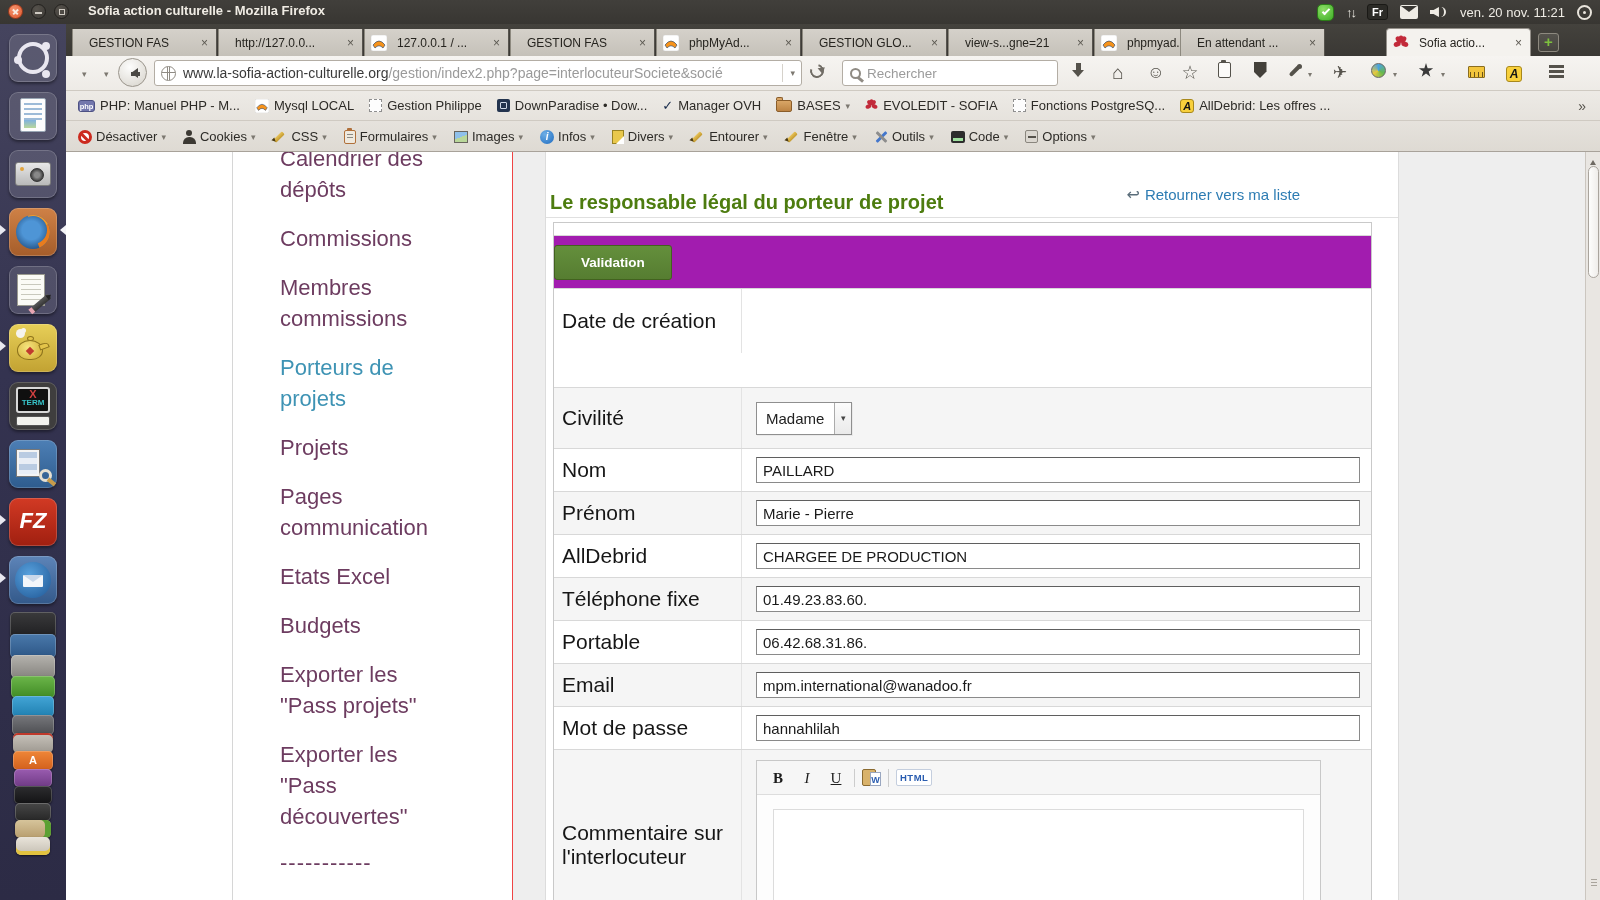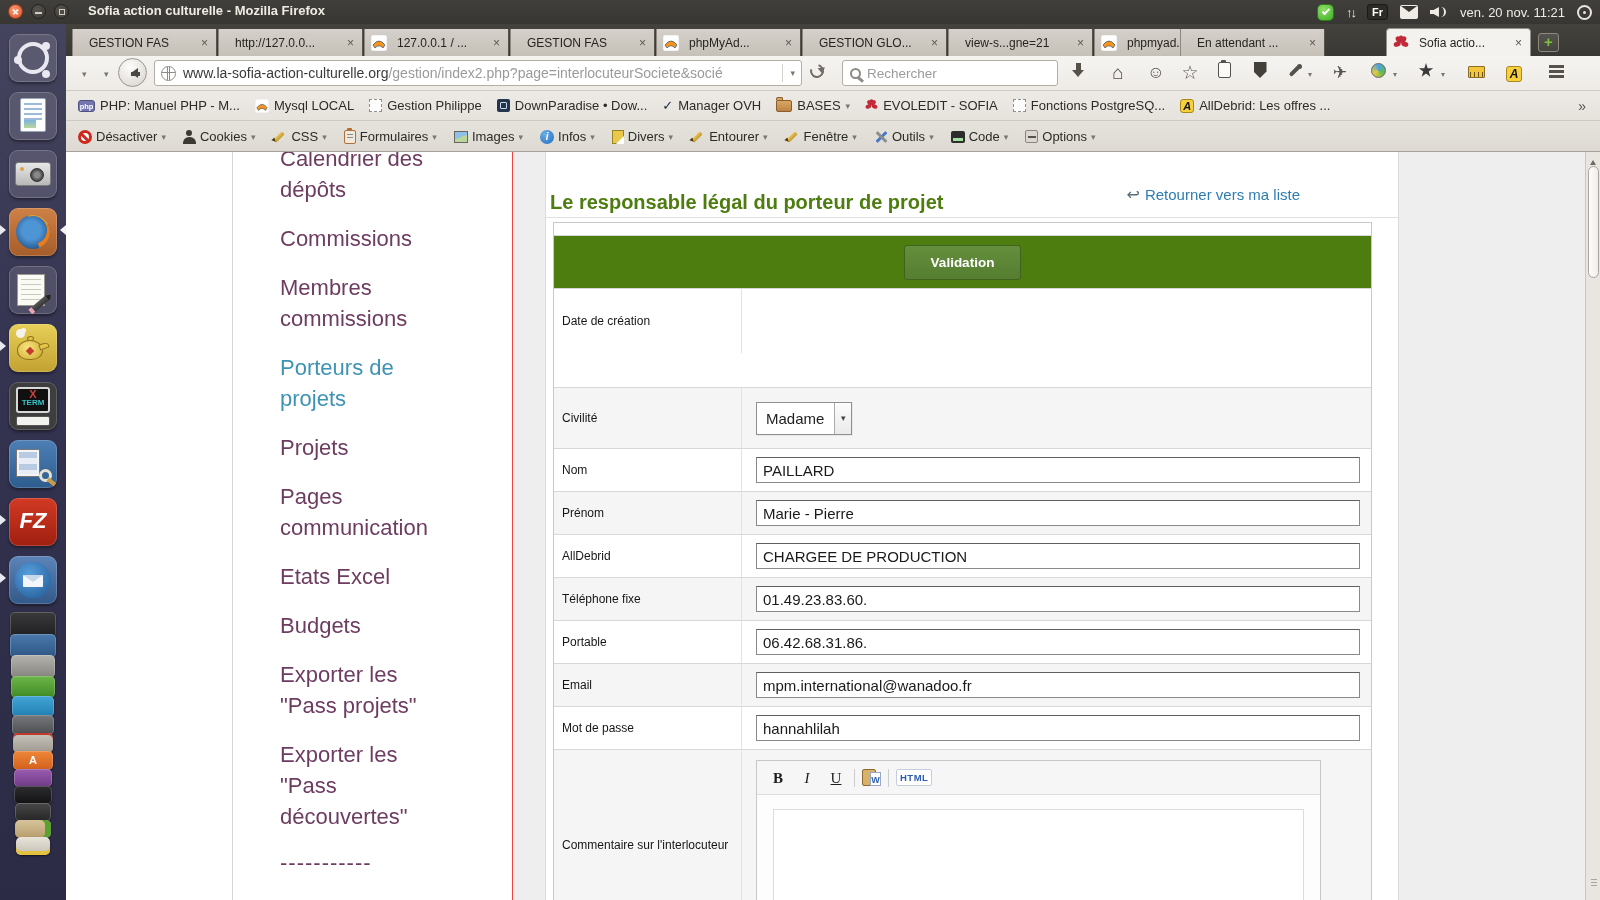--- a/index.html
+++ b/index.html
@@ -186,23 +186,23 @@
   .contentbox { position:absolute; left:479px; top:0; width:854px; height:756px; background:#fff; border-left:1px solid #dcdcdc; border-right:1px solid #dcdcdc; overflow:hidden; }
   .pheading { position:absolute; left:0; top:-7px; width:100%; height:27px; font-size:20px; color:#4d7c0f; padding-left:4px; border-bottom:1px solid #e0e0e0; white-space:nowrap;margin-top:46px; }
   .backlink { position:absolute; top:33px; right:98px; font-size:15px; color:#2d7cb3; text-decoration:none; display:flex; align-items:center; gap:5px; cursor:pointer; }
   .backlink .ric { color:#5a6d7a; font-size:16px; }
 
   .ftable { position:absolute; left:7px; top:70px; width:819px; border:1px solid #c9c9c9; background:#fff; }
   .frow { display:flex; border-top:1px solid #d8d8d8; align-items:center; }
   .frow:first-child { border-top:none; }
   .frow.alt { background:#f5f5f5; }
   .emptyrow { height:12px; }
-  .vrow { height:53px; justify-content:center; background:#4d7c0f; }
+  .vrow { height:53px; justify-content:flex-start; background:#a21caf; }
   .vbtn { background:linear-gradient(#648f3c,#567d31); border:1px solid #42621f; border-radius:3px; color:#fff; font-weight:bold; font-size:13.5px; padding:9px 26px; font-family:inherit; cursor:pointer; }
-  .flabel { width:188px; flex:0 0 188px; padding:6px 8px 6px 8px; font-size:12px; color:#161616; align-self:stretch; display:flex; align-items:center; border-right:1px solid #e3e3e3; }
+  .flabel { width:188px; flex:0 0 188px; padding:6px 8px 6px 8px; font-size:21px; color:#161616; align-self:stretch; display:flex; align-items:center; border-right:1px solid #e3e3e3; }
   .fvalue { flex:1; padding:6px 8px 6px 14px; }
   .h65 { height:65px; } .h61 { height:61px;margin-top:34px; } .h43 { height:43px; }
   .datetext { font-size:19px; font-weight:600; color:#1d1d1d; }
   .finput { width:604px; height:26px; border:1px solid #8a8a8a; border-top-color:#5f5f5f; background:#fff; font-size:15px; color:#1a1a1a; padding:2px 6px; font-family:inherit; }
   .gselect { display:inline-flex; align-items:stretch; height:33px; background:#fff; border:1px solid #8f8f8f; box-shadow:1px 1px 0 #e9e9e9, inset 0 1px 0 #fff; cursor:pointer; }
   .gselect .sval { padding:7px 10px 0 9px; font-size:15px; color:#222; min-width:62px; }
   .gselect .sarr { border-left:1px solid #ababab; width:17px; display:flex; align-items:center; justify-content:center; font-size:9px; color:#444; background:linear-gradient(#fcfcfc,#eaeaea); }
   .comrow { height:190px; align-items:flex-start; overflow:hidden; }
   .comrow .flabel { align-items:center; }
   .editor { margin-top:4px; width:565px; border:1px solid #c8c8c8; background:#fdfdfd; }

